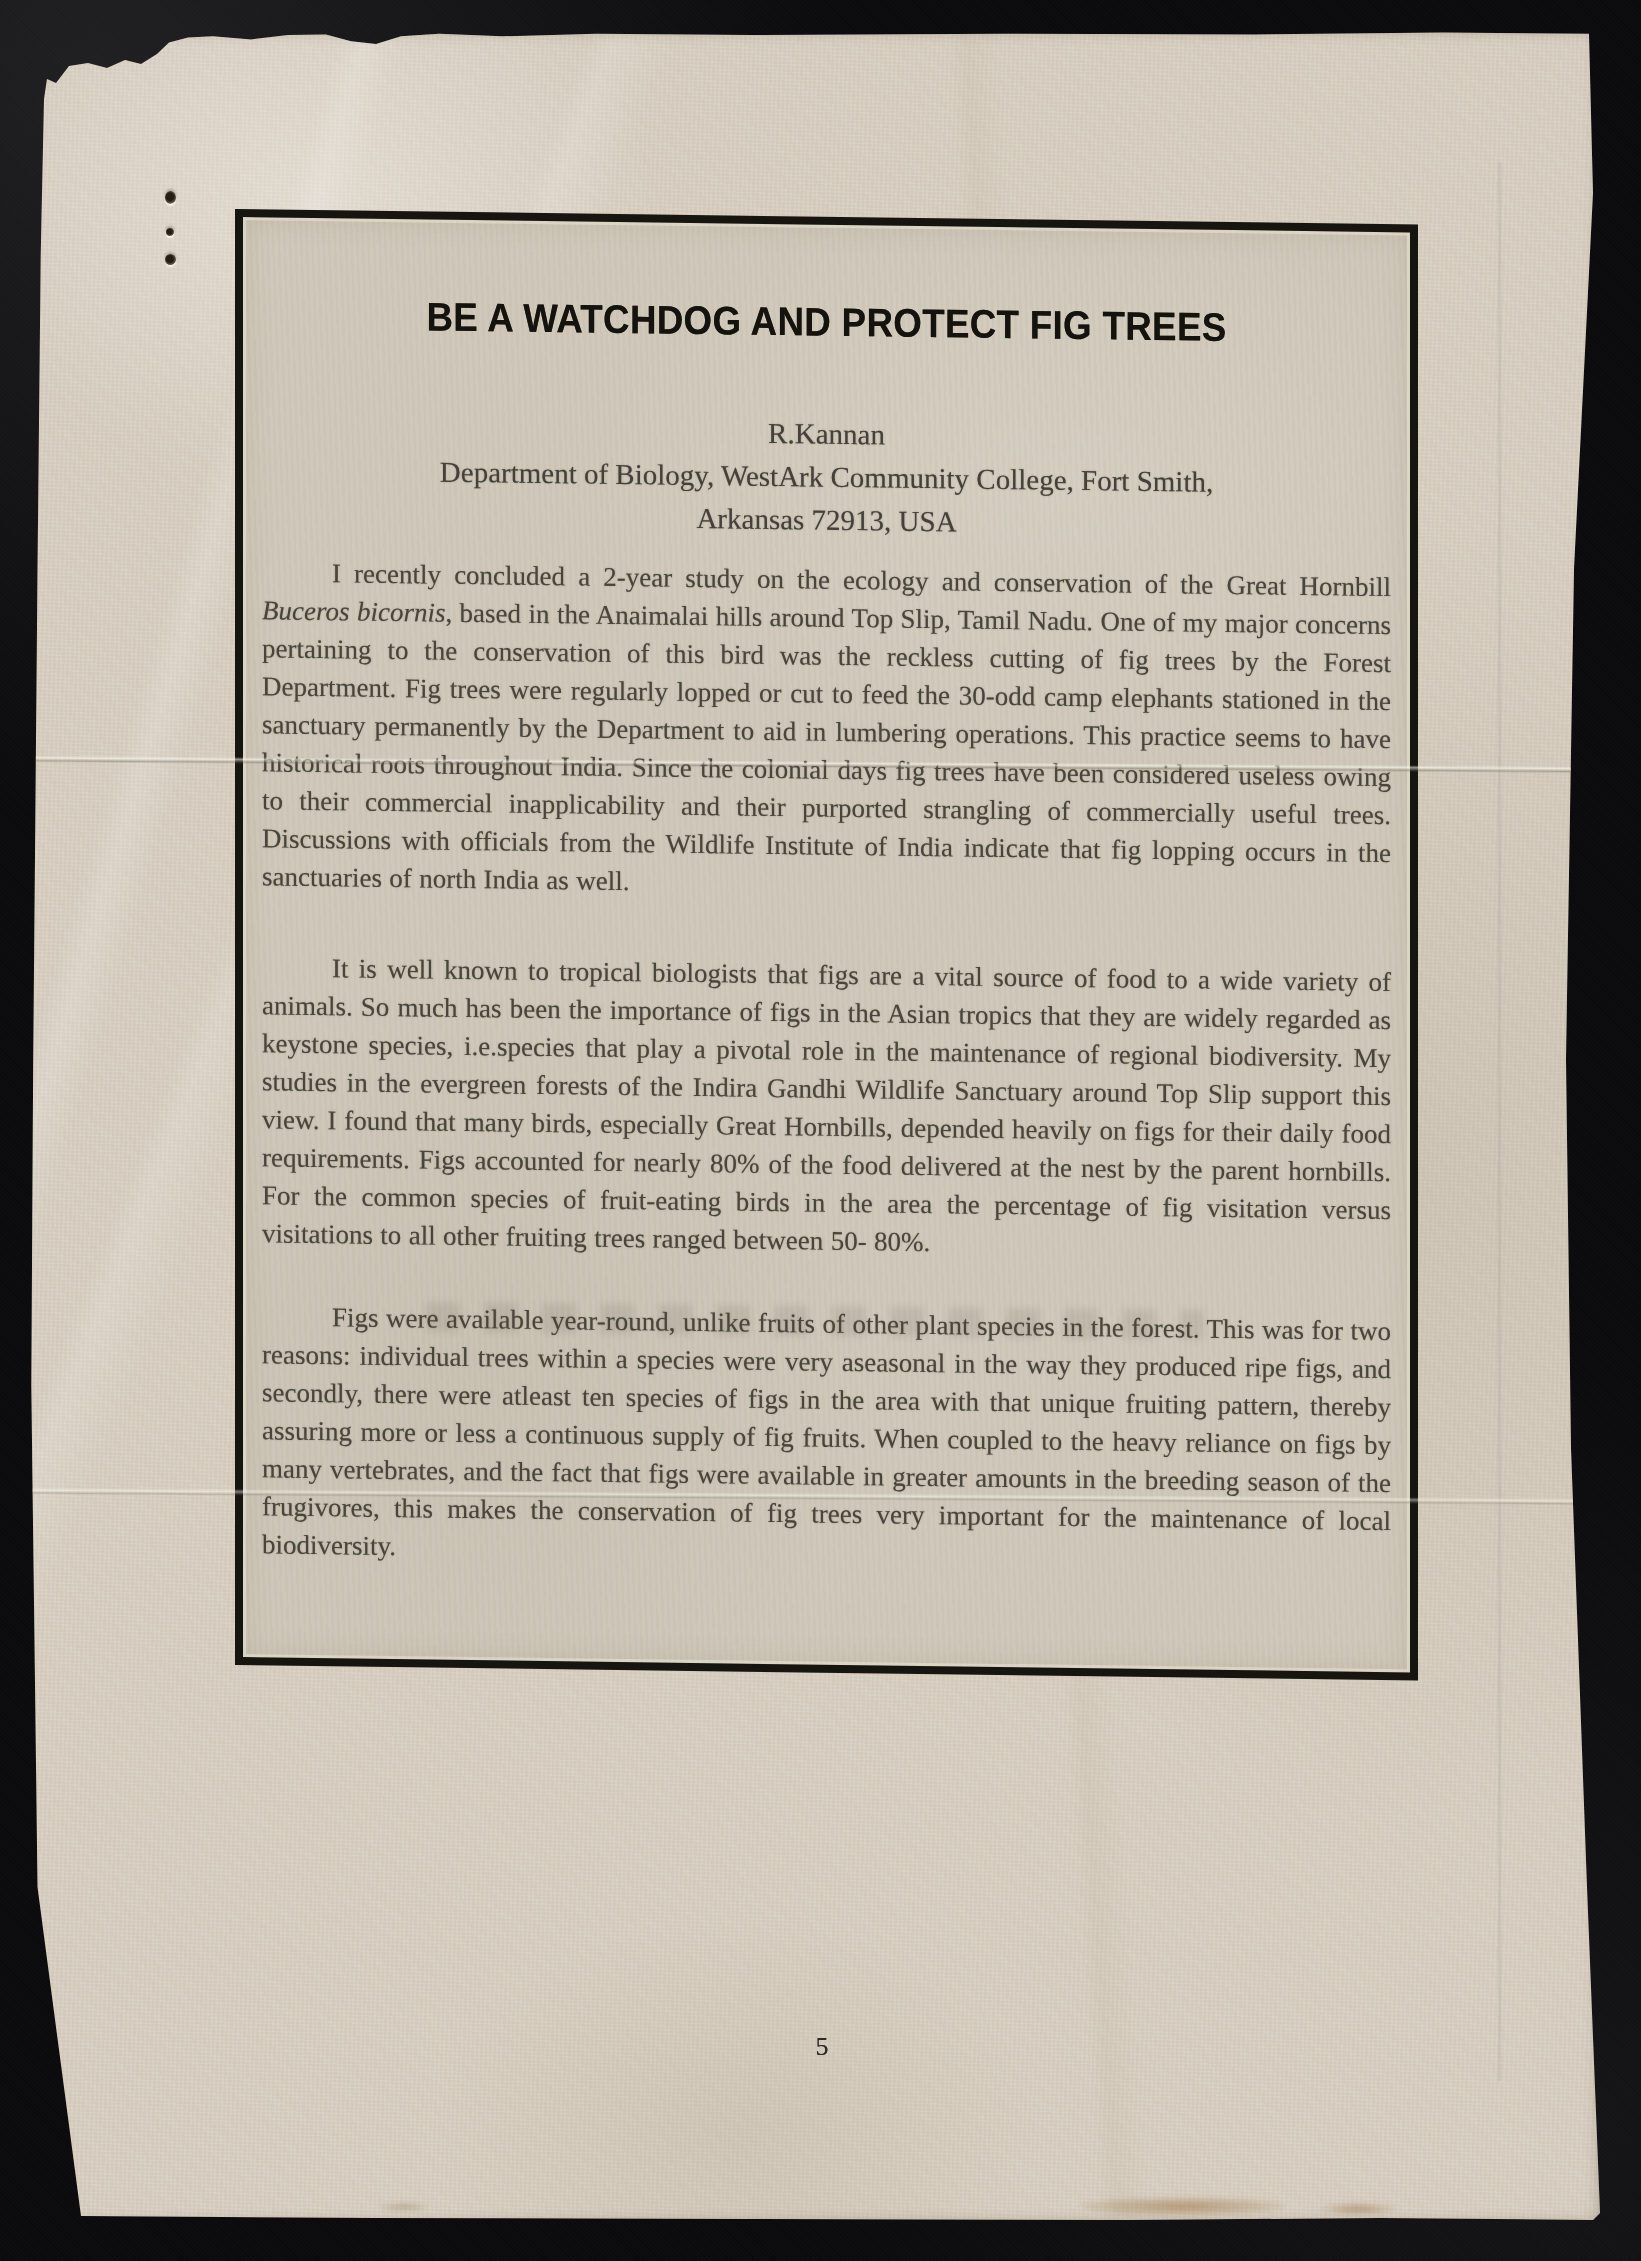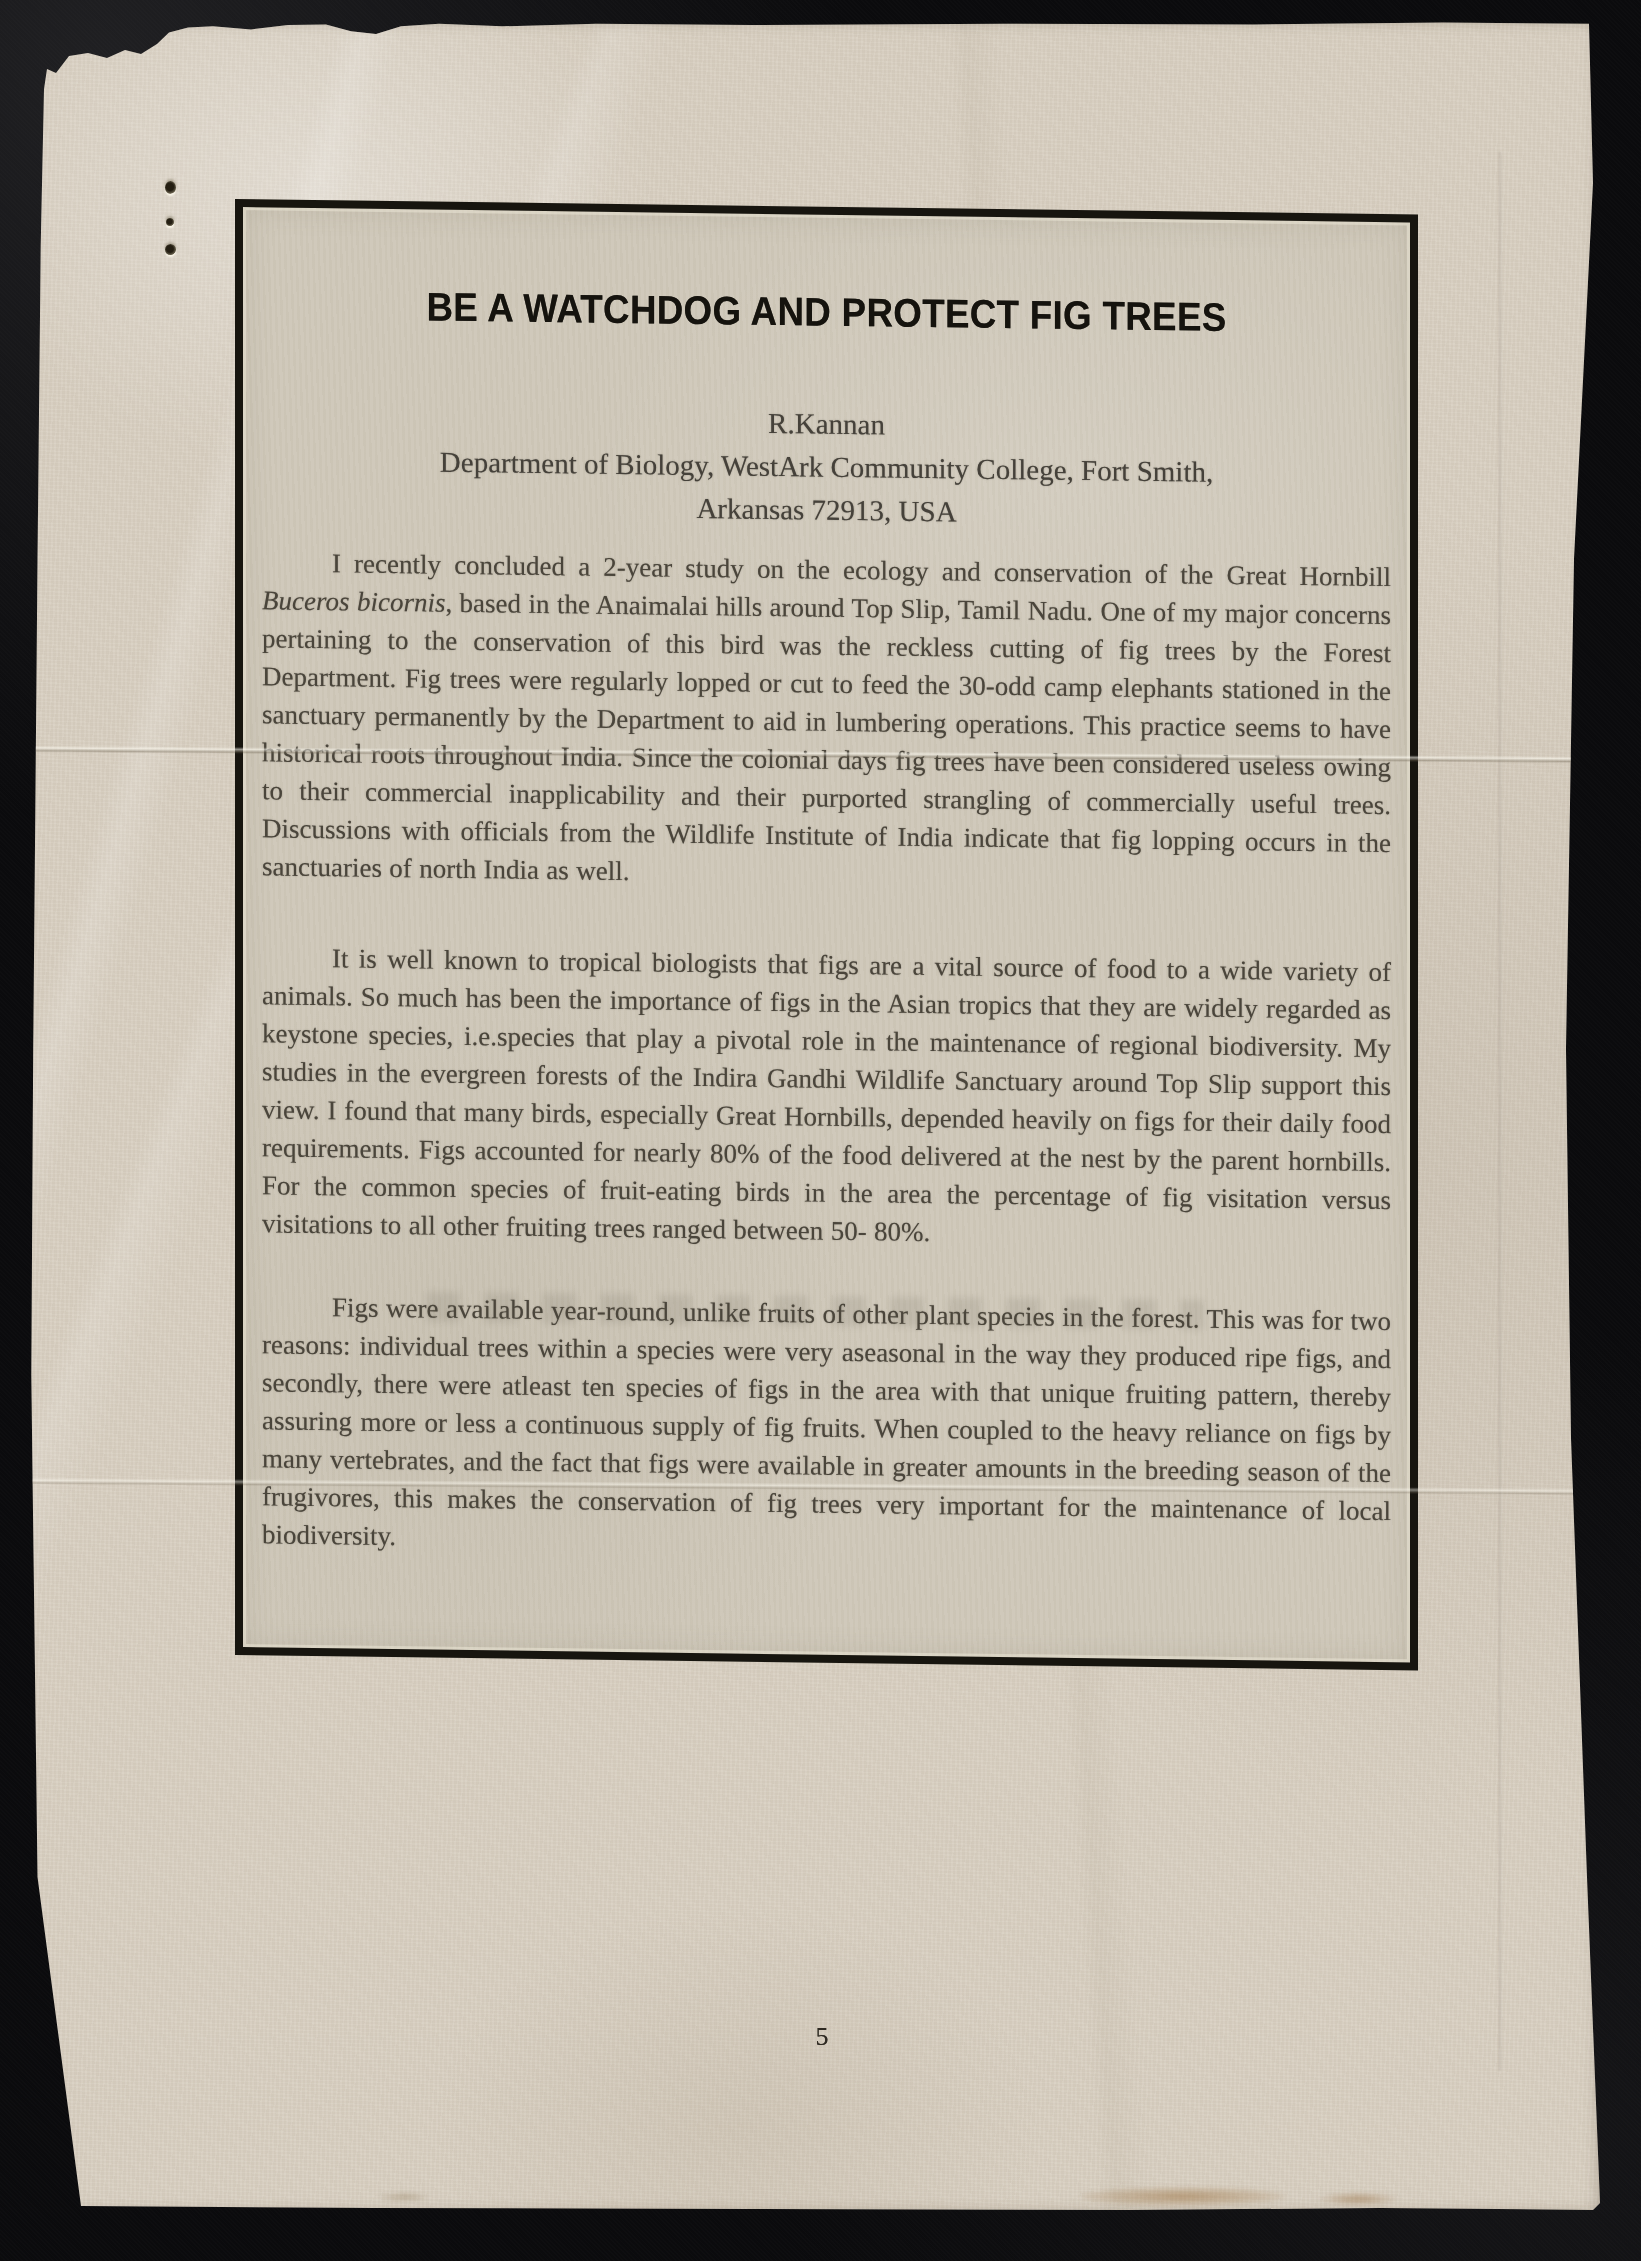--- a/index.html
+++ b/index.html
@@ -18,21 +18,21 @@
     background-image:
       radial-gradient(circle at 6% 3%, rgba(80,80,84,0.30), transparent 28%),
       radial-gradient(circle at 96% 94%, rgba(60,60,64,0.20), transparent 30%),
       repeating-linear-gradient(45deg, rgba(255,255,255,0.012) 0 1.3px, transparent 1.3px 3.1px);
     overflow:hidden;
     font-family:"Liberation Serif", serif;
   }
 
   
   .paper{
-    position:absolute; left:25px; top:20px; width:1581px; height:2195px;
+    position:absolute; left:25px; top:30px; width:1581px; height:2195px;
     background-color:var(--paper);
     background-image:
       radial-gradient(ellipse 565px 439px at 18% 8%, rgba(255,255,255,0.28), transparent 62%),
       radial-gradient(ellipse 690px 941px at 88% 52%, rgba(120,105,85,0.10), transparent 70%),
       radial-gradient(ellipse 439px 314px at 45% 96%, rgba(135,120,95,0.10), transparent 70%),
       linear-gradient(107deg, transparent 14%, rgba(255,255,255,0.14) 15.2%, transparent 17%),
       linear-gradient(112deg, transparent 23%, rgba(255,255,255,0.12) 24%, transparent 26.5%),
       linear-gradient(86deg, transparent 62%, rgba(150,138,115,0.07) 63%, transparent 65%),
       repeating-linear-gradient(92deg, rgba(255,255,255,0.045) 0 1.9px, rgba(150,140,120,0.045) 1.9px 4.4px),
       repeating-linear-gradient(2deg, rgba(255,255,255,0.035) 0 1.3px, rgba(140,130,110,0.035) 1.3px 3.8px);

